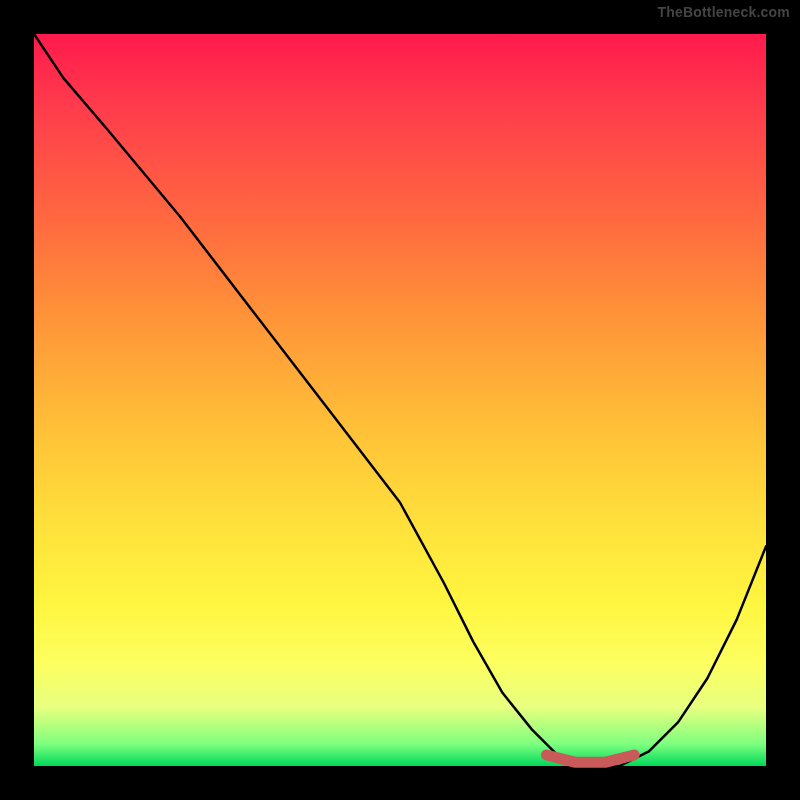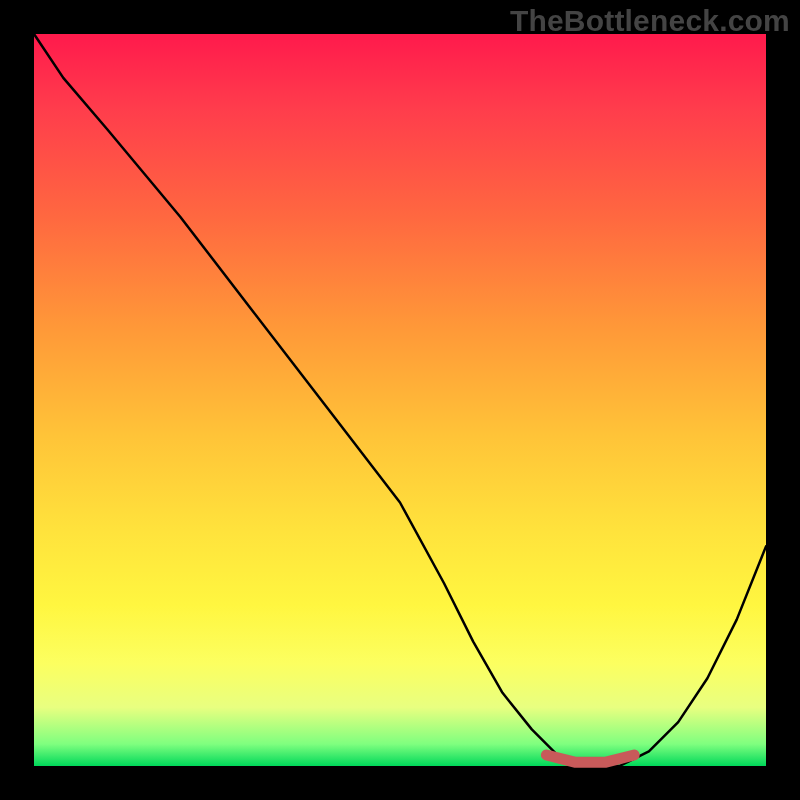--- a/index.html
+++ b/index.html
@@ -14,21 +14,21 @@
   .frame {
     position: relative;
     width: 800px;
     height: 800px;
     background: #000;
   }
   .attribution {
     position: absolute;
     top: 4px;
     right: 10px;
-    font-size: 30px;
+    font-size: 14px;
     font-weight: 600;
     color: #444;
     letter-spacing: 0.2px;
   }
   .plot-area {
     position: absolute;
     left: 34px;
     top: 34px;
     width: 732px;
     height: 732px;

